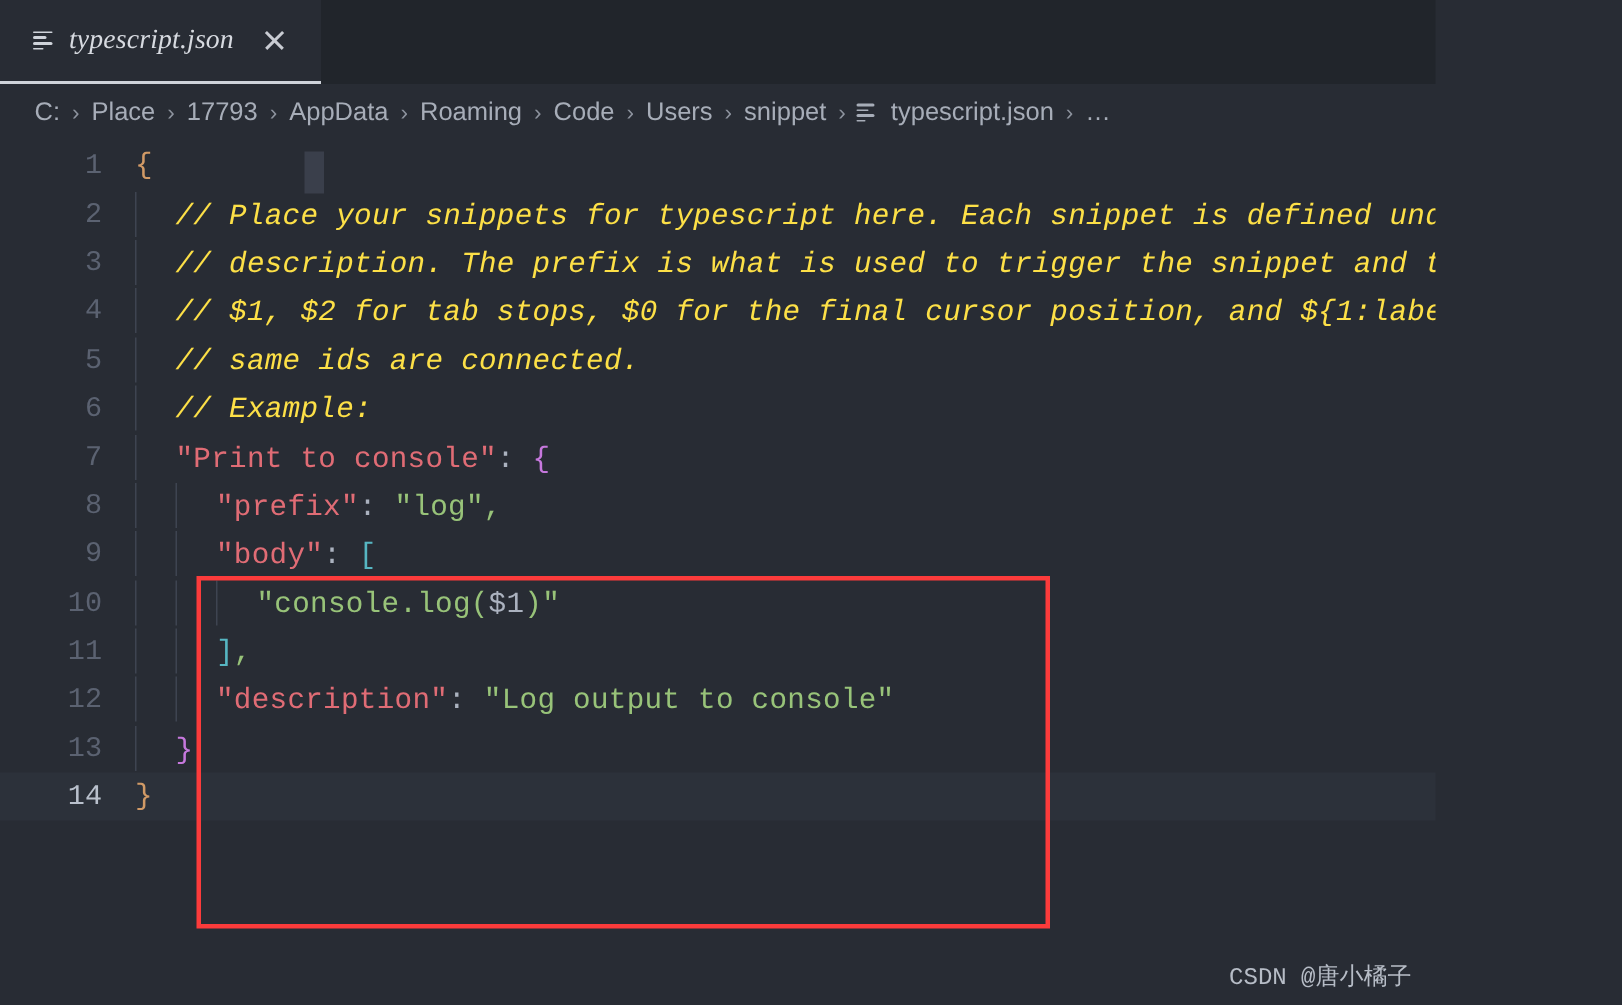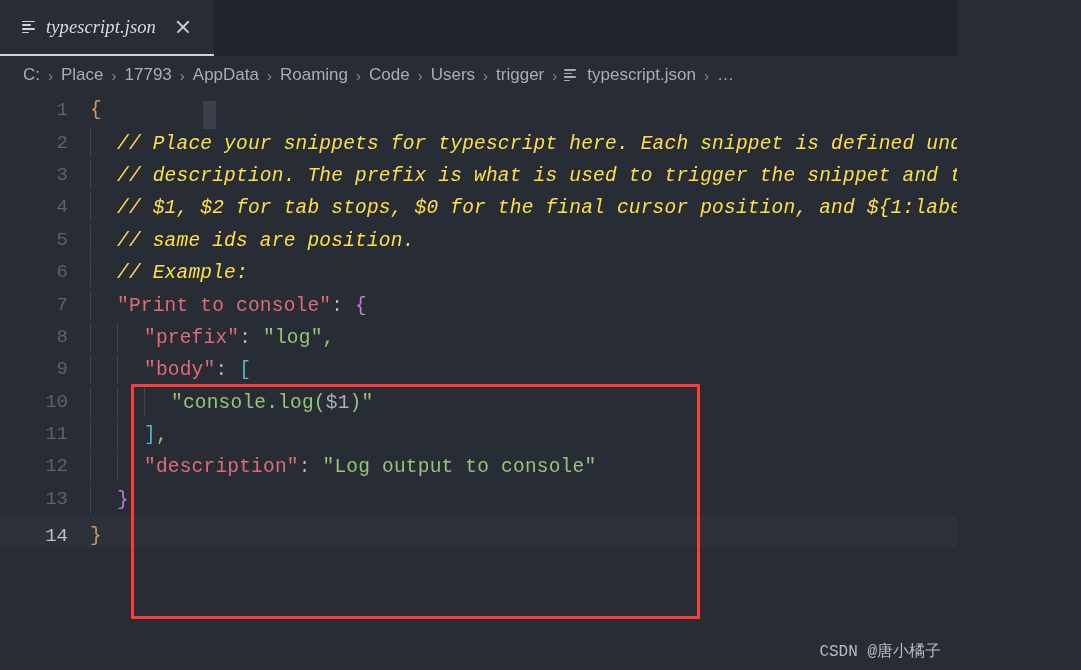--- a/index.html
+++ b/index.html
@@ -152,21 +152,21 @@
     left: 0; top: 0;
     width: 1081px;
   }
   .row {
     position: relative;
     height: 32.4px;
     display: flex;
     align-items: center;
     white-space: pre;
   }
-  .row.active { background: #2c313a; align-items: flex-end; }
+  .row.active { background: #2c313a; }
   .lineno {
     width: 90px;
     flex: none;
     text-align: right;
     padding-right: 22px;
     font-family: "Liberation Mono", monospace;
     font-size: 19px;
     color: #5b6271;
   }
   .row.active .lineno { color: #b9c0cc; }
@@ -250,21 +250,21 @@
     <span class="crumb">17793</span>
     <span class="crumb-sep">›</span>
     <span class="crumb">AppData</span>
     <span class="crumb-sep">›</span>
     <span class="crumb">Roaming</span>
     <span class="crumb-sep">›</span>
     <span class="crumb">Code</span>
     <span class="crumb-sep">›</span>
     <span class="crumb">Users</span>
     <span class="crumb-sep">›</span>
-    <span class="crumb">trigger</span>
+    <span class="crumb">snippet</span>
     <span class="crumb-sep">›</span>
     <span class="crumb-file">
       <span class="crumb-icon">
         <i></i>
           <i></i>
           <i></i>
           <i></i>
       </span>
       <span class="crumb">typescript.json</span>
     </span>
@@ -290,21 +290,21 @@
         <span class="code"><span class="ind"></span><span class="cm">// description. The prefix is what is used to trigger the snippet and t</span></span>
       </div>
 
       <div class="row">
         <span class="lineno">4</span>
         <span class="code"><span class="ind"></span><span class="cm">// $1, $2 for tab stops, $0 for the final cursor position, and ${1:labe</span></span>
       </div>
 
       <div class="row">
         <span class="lineno">5</span>
-        <span class="code"><span class="ind"></span><span class="cm">// same ids are position.</span></span>
+        <span class="code"><span class="ind"></span><span class="cm">// same ids are connected.</span></span>
       </div>
 
       <div class="row">
         <span class="lineno">6</span>
         <span class="code"><span class="ind"></span><span class="cm">// Example:</span></span>
       </div>
 
       <div class="row">
         <span class="lineno">7</span>
         <span class="code"><span class="ind"></span><span class="key">"Print to console"</span><span class="punc">:</span> <span class="brc2">{</span></span>

